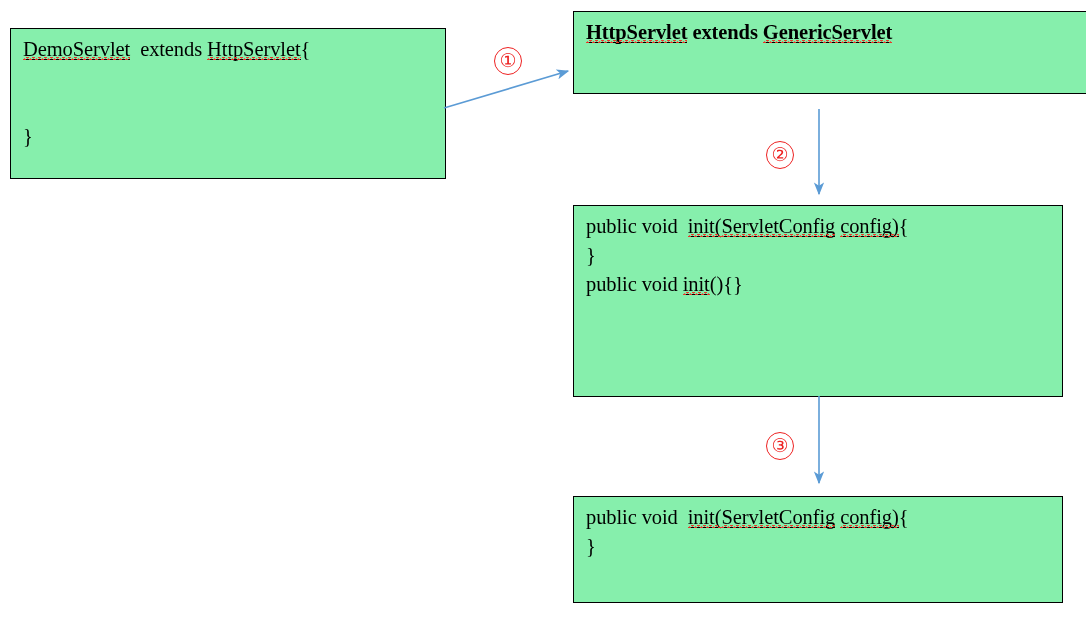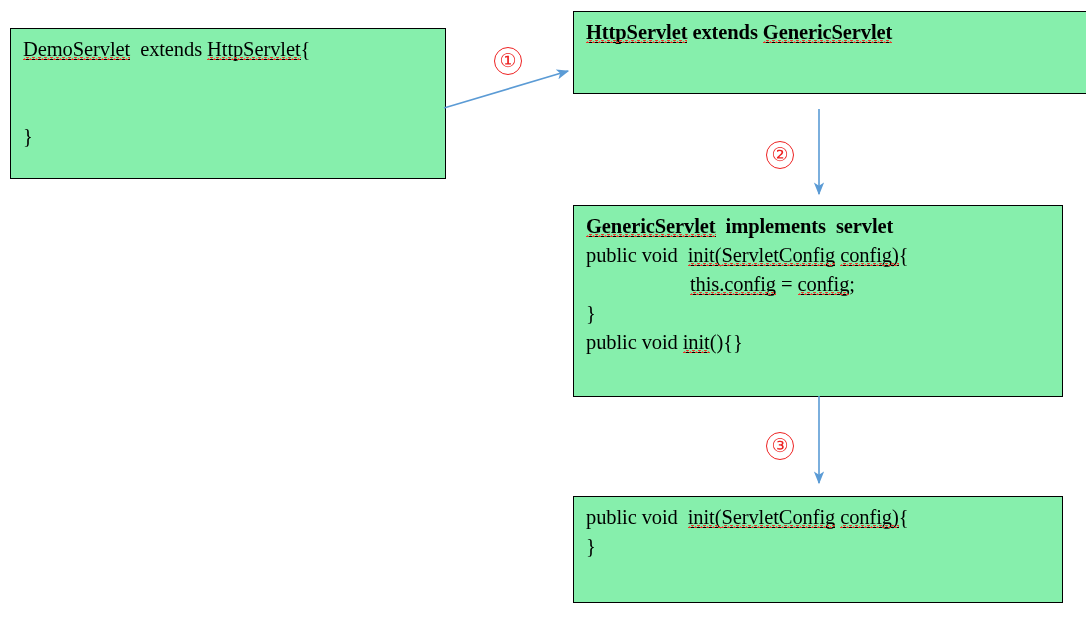--- a/index.html
+++ b/index.html
@@ -115,23 +115,21 @@
     <div class="code-line blank">&nbsp;</div>
     <div class="code-line blank">&nbsp;</div>
     <div class="code-line">}</div>
   </div>
 
   <div class="node-box" id="box-httpservlet">
     <div class="code-line head"><span class="sq ul">HttpServlet</span><span> extends </span><span class="sq ul">GenericServlet</span></div>
   </div>
 
   <div class="node-box" id="box-genericservlet">
-    <div class="code-line head"><span class="sq ul">GenericServlet</span><span>  implements  servlet</span></div>
     <div class="code-line"><span>public void  </span><span class="sq ul">init(</span><span class="sq ul">ServletConfig</span><span> </span><span class="sq ul">config)</span><span>{</span></div>
-    <div class="code-line indent1"><span class="sq ul">this.config</span><span> = </span><span class="sq ul">config</span><span>;</span></div>
     <div class="code-line">}</div>
     <div class="code-line"><span>public void </span><span class="sq ul">init</span><span>(){}</span></div>
   </div>
 
   <div class="node-box" id="box-servlet">
     <div class="code-line"><span>public void  </span><span class="sq ul">init(</span><span class="sq ul">ServletConfig</span><span> </span><span class="sq ul">config)</span><span>{</span></div>
     <div class="code-line">}</div>
   </div>
 
   <svg class="arrow-svg" id="arrow-1" viewBox="0 0 145 70">

